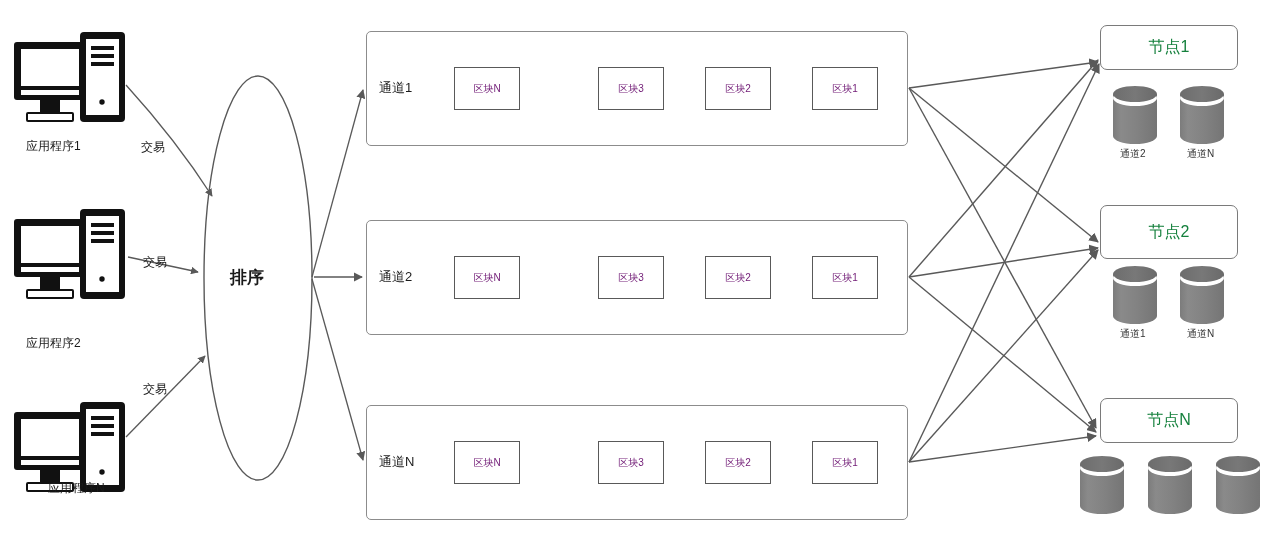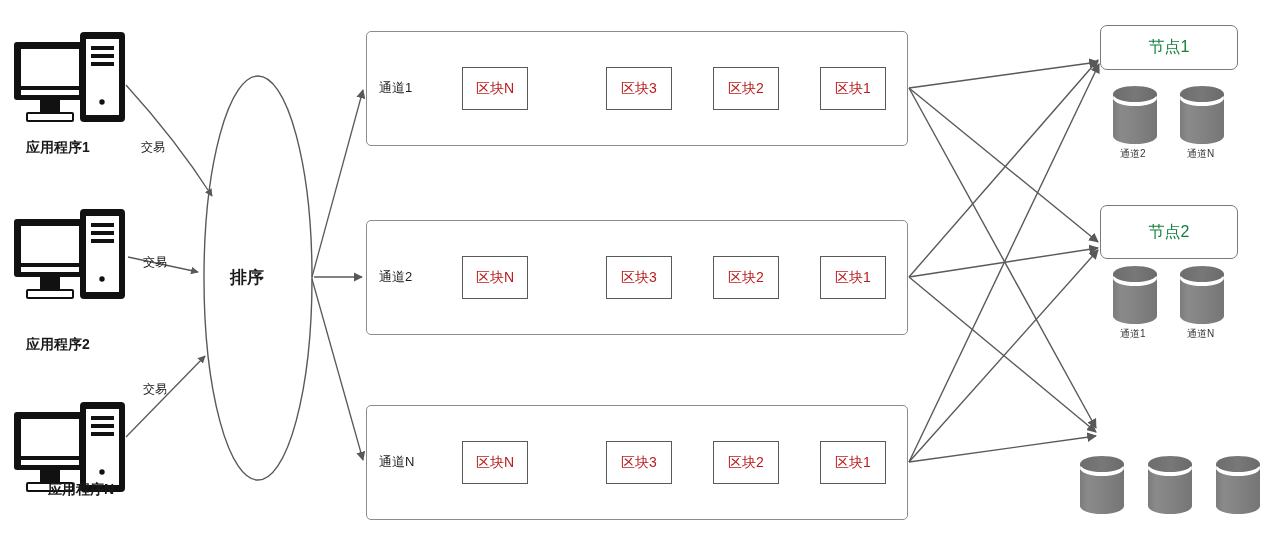--- a/index.html
+++ b/index.html
@@ -20,34 +20,33 @@
     position: absolute; left: 0; top: 0;
     width: 1281px; height: 550px;
     overflow: visible;
   }
   .lbl {
     position: absolute;
     color: #1a1a1a;
     white-space: nowrap;
     line-height: 1;
   }
-  .app-label { font-size: 14px; font-weight: bold; }
+  .app-label { font-size: 12px; }
   .tx-label  { font-size: 12px; }
   .order-label { font-size: 17px; font-weight: bold; }
   .chan-label { font-size: 13px; }
   .cyl-label  { font-size: 10px; color: #333; }
   .block-box {
     position: absolute;
     box-sizing: border-box;
     border: 1.3px solid #595959;
     background: #ffffff;
     display: flex; align-items: center; justify-content: center;
-    color: #b91c1c;
-    font-size: 14px;
-    margin-left: 8px;
+    color: #701a75;
+    font-size: 10px;
   }
   .chan-box {
     position: absolute;
     box-sizing: border-box;
     border: 1.4px solid #8c8c8c;
     border-radius: 5px;
     background: #ffffff;
   }
   .node-box {
     position: absolute;
@@ -227,19 +226,20 @@
 
   <div class="chan-box" style="left:366px; top:405px; width:542px; height:115px;"></div>
   <div class="lbl chan-label" style="left:379px; top:455px;">通道N</div>
   <div class="block-box" style="left:454px; top:441px; width:66px; height:43px;">区块N</div>
   <div class="block-box" style="left:598px; top:441px; width:66px; height:43px;">区块3</div>
   <div class="block-box" style="left:705px; top:441px; width:66px; height:43px;">区块2</div>
   <div class="block-box" style="left:812px; top:441px; width:66px; height:43px;">区块1</div>
 
   <div class="node-box" style="left:1100px; top:25px; width:138px; height:45px;">节点1</div>
   <div class="node-box" style="left:1100px; top:205px; width:138px; height:54px;">节点2</div>
+  <div class="node-box" style="left:1100px; top:398px; width:138px; height:45px;">节点N</div>
 
   <div class="lbl cyl-label" style="left:1120px; top:149px;">通道2</div>
   <div class="lbl cyl-label" style="left:1187px; top:149px;">通道N</div>
   <div class="lbl cyl-label" style="left:1120px; top:329px;">通道1</div>
   <div class="lbl cyl-label" style="left:1187px; top:329px;">通道N</div>
 
 </div>
 
 </body></html>

